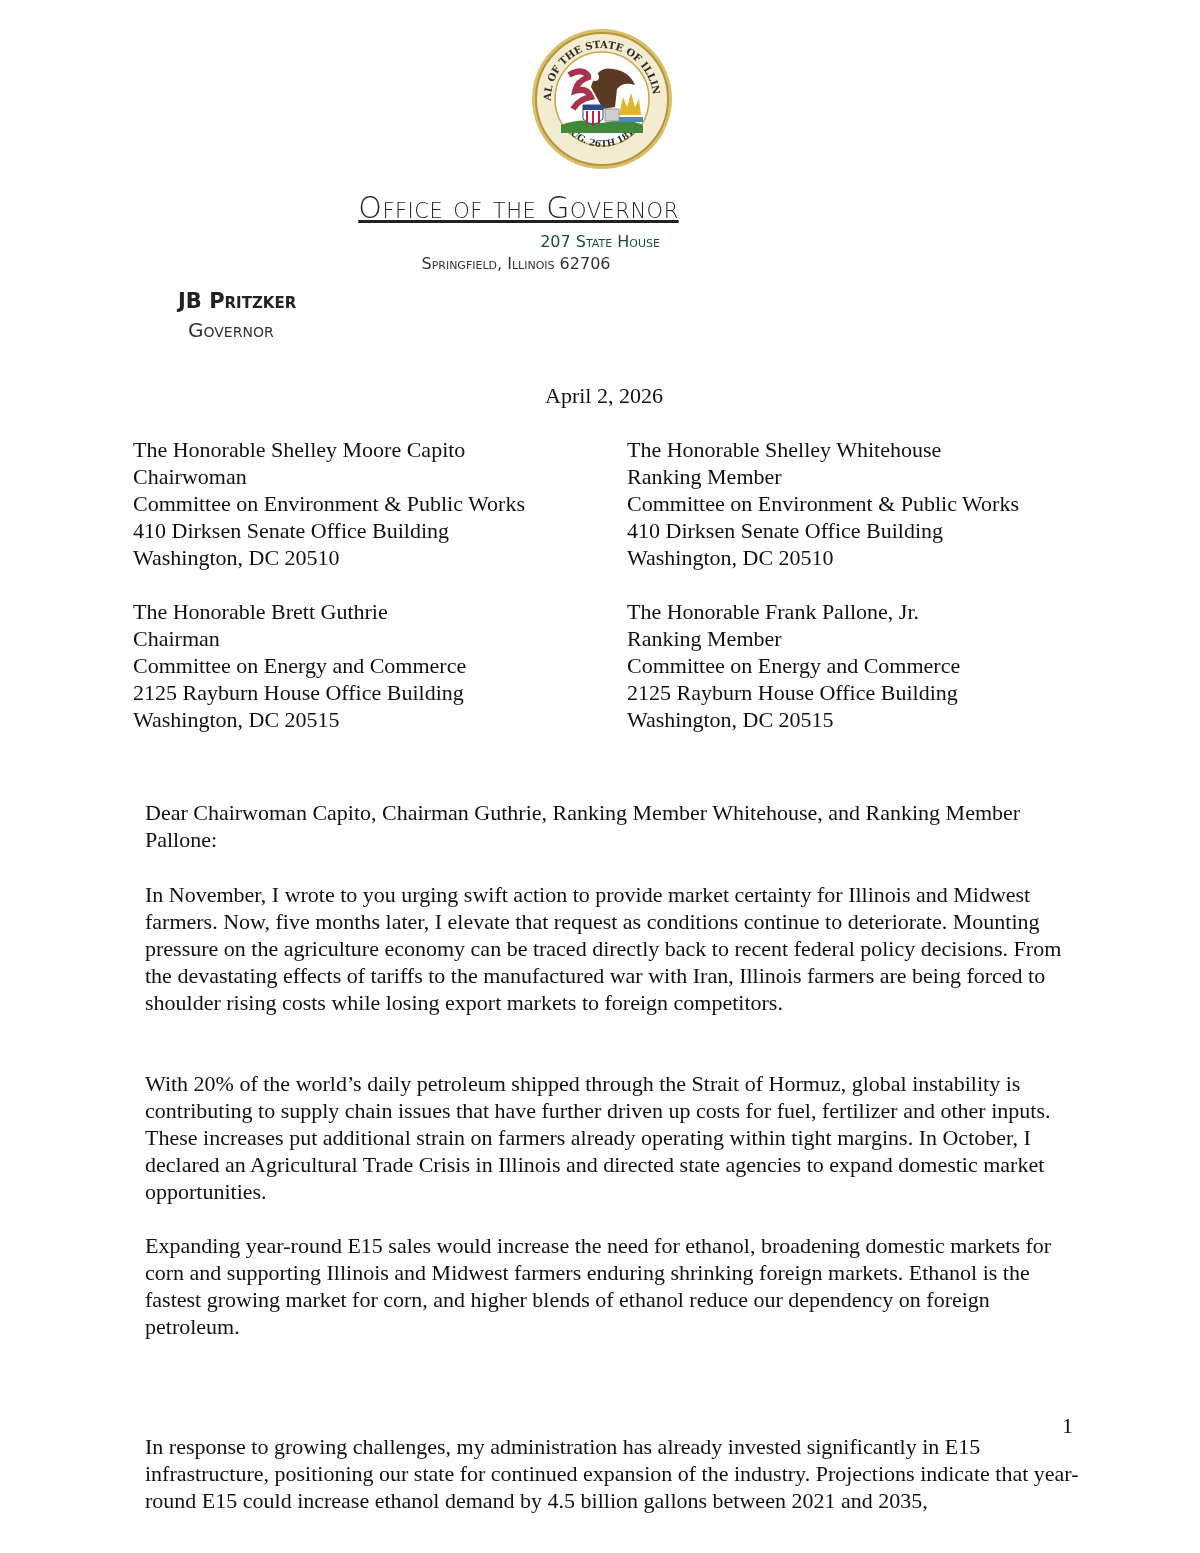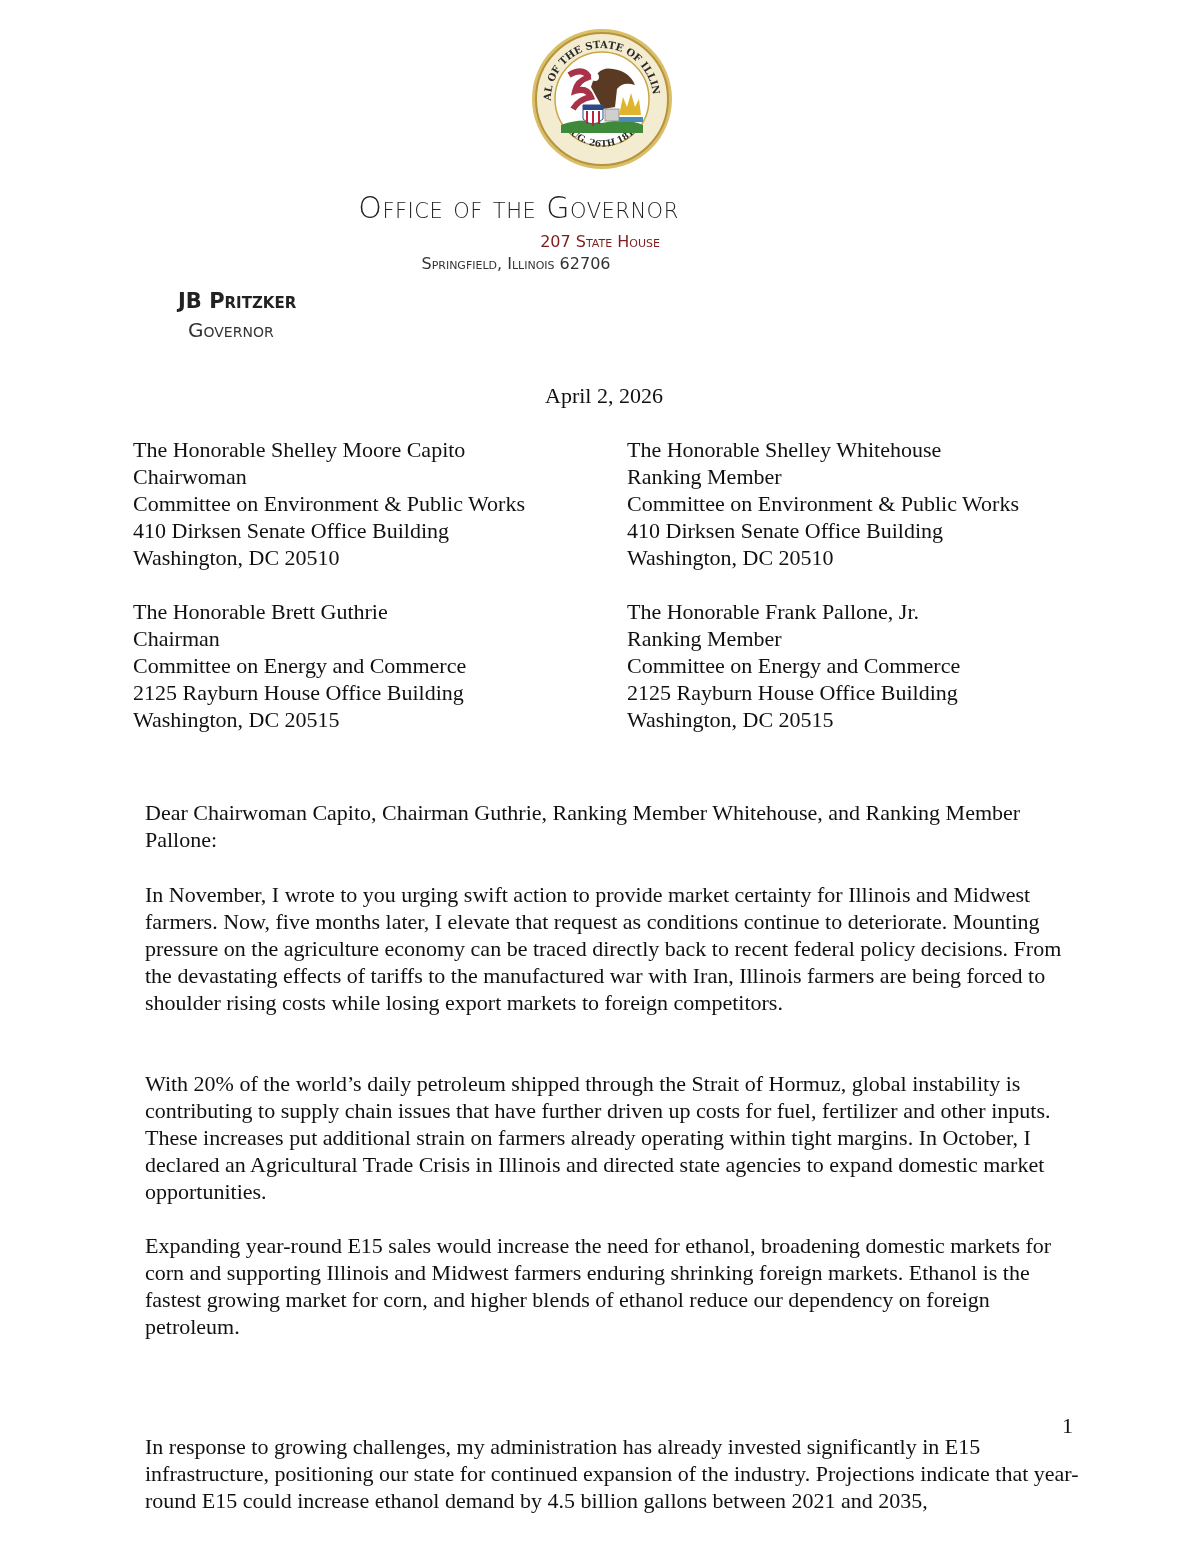--- a/index.html
+++ b/index.html
@@ -1,20 +1,20 @@
 <!DOCTYPE html>
 <html><head>
 <meta charset="utf-8">
 <style>
   html, body { margin:0; padding:0; background:#ffffff; }
   body { width:1200px; height:1553px; position:relative; overflow:hidden; color:#111; }
   .sc { font-family: "DejaVu Sans", "Liberation Sans", sans-serif; font-variant: small-caps; }
   #seal { position:absolute; left:531px; top:25px; width:142px; height:148px; }
-  #office-title { position:absolute; left:0; width:1037px; top:190px; text-align:center; font-size:30px; letter-spacing:0.5px; color:#222; font-weight:300; }
-  #office-addr1 { position:absolute; left:0; width:1200px; top:232px; text-align:center; font-size:16px; color:#7f1d1d; }
+  #office-title { position:absolute; left:0; width:1037px; top:190px; text-align:center; font-size:30px; letter-spacing:0.5px; color:#222; font-weight:300;text-decoration:underline; }
+  #office-addr1 { position:absolute; left:0; width:1200px; top:232px; text-align:center; font-size:16px; color:#14532d; }
   #office-addr2 { position:absolute; left:0; width:1032px; top:254px; text-align:center; font-size:16px; color:#333; }
   #gov-name { position:absolute; left:178px; top:289px; font-size:21px; font-weight:bold; color:#222; }
   #gov-title { position:absolute; left:188px; top:318px; font-size:20px; color:#333; }
   .txt { font-family: "Liberation Serif", "DejaVu Serif", serif; font-size:22px; line-height:27px; color:#111; }
   #date { position:absolute; left:0; width:1208px; top:382px; text-align:center; }
   .addr { position:absolute; }
   .addr div { white-space:nowrap; }
   #addr-0 { left:133px; top:436px; }
   #addr-1 { left:627px; top:436px; }
   #addr-2 { left:133px; top:598px; }

